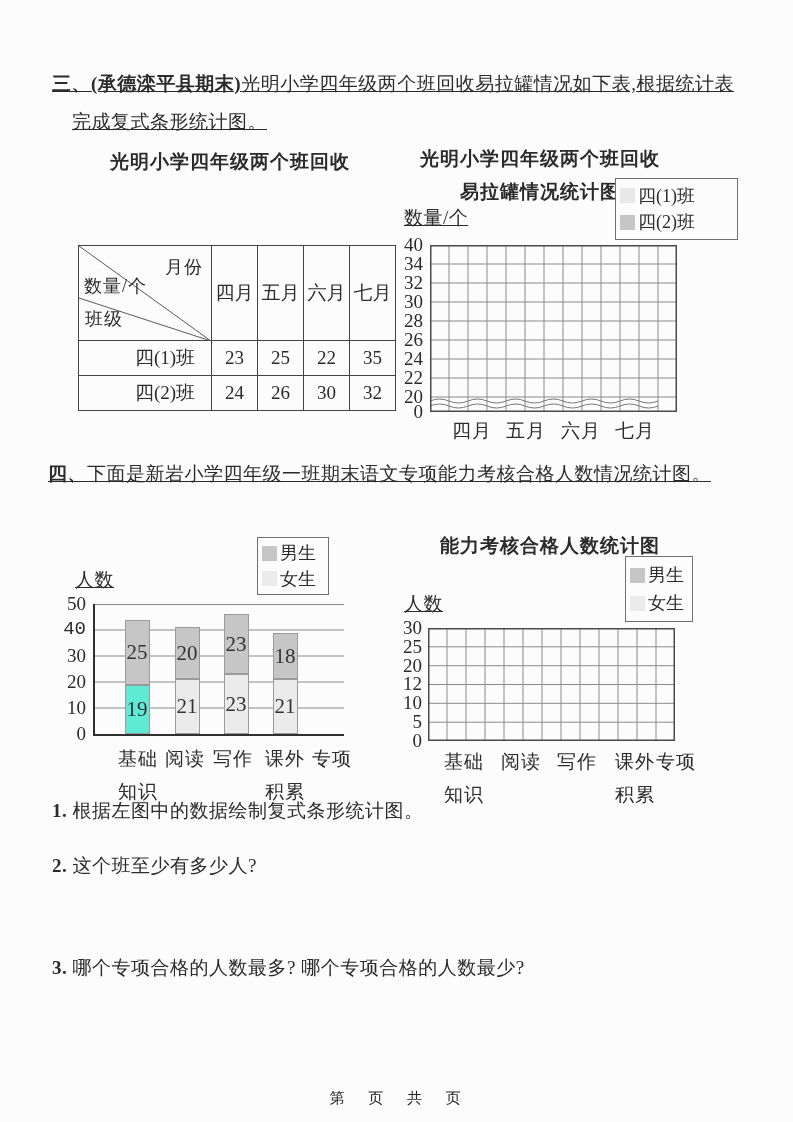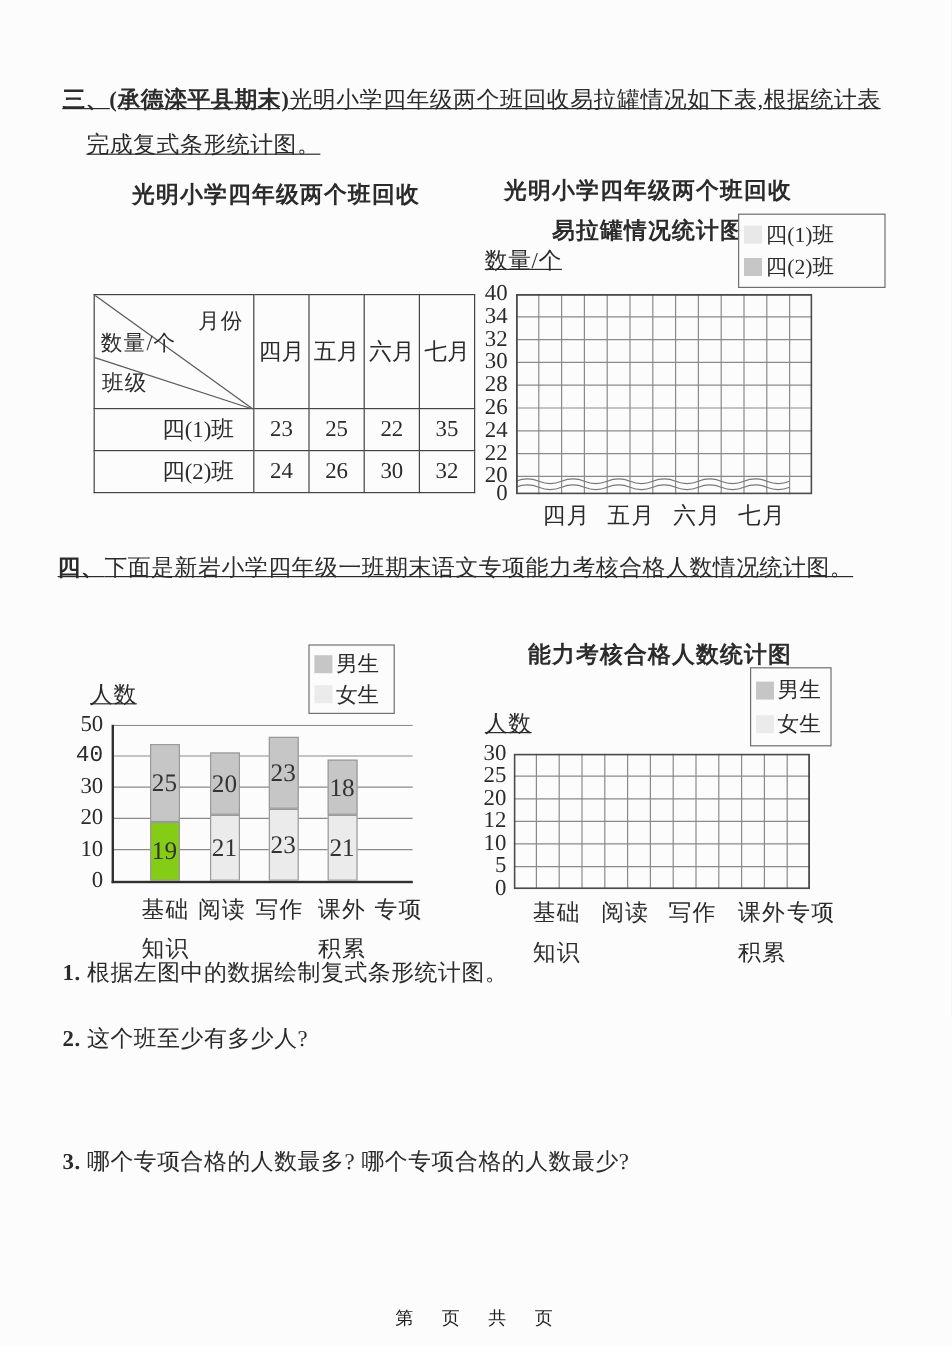--- a/index.html
+++ b/index.html
@@ -171,21 +171,21 @@
     <svg width="249" height="130" viewBox="0 0 249 130">
       <g stroke="#8a8a8a" stroke-width="1">
         <line x1="0" y1="0.5" x2="249" y2="0.5"></line>
         <line x1="0" y1="26" x2="249" y2="26"></line>
         <line x1="0" y1="52" x2="249" y2="52"></line>
         <line x1="0" y1="78" x2="249" y2="78"></line>
         <line x1="0" y1="104" x2="249" y2="104"></line>
       </g>
     </svg>
     <div style="position:absolute;left:0;top:0;width:249px;height:130px;">
-        <div class="bar-seg" style="left: 29.5px; bottom: 0px; height: 49.4px; background: #84cc16;">
+        <div class="bar-seg" style="left: 29.5px; bottom: 0px; height: 49.4px; background: #5eead4;">
           <span class="bar-num">19</span>
         </div>
         <div class="bar-seg" style="left: 29.5px; bottom: 49.4px; height: 65px; background: rgb(198, 198, 198);">
           <span class="bar-num">25</span>
         </div>
         <div class="bar-seg" style="left: 79.5px; bottom: 0px; height: 54.6px; background: rgb(235, 235, 235);">
           <span class="bar-num">21</span>
         </div>
         <div class="bar-seg" style="left: 79.5px; bottom: 54.6px; height: 52px; background: rgb(198, 198, 198);">
           <span class="bar-num">20</span>

